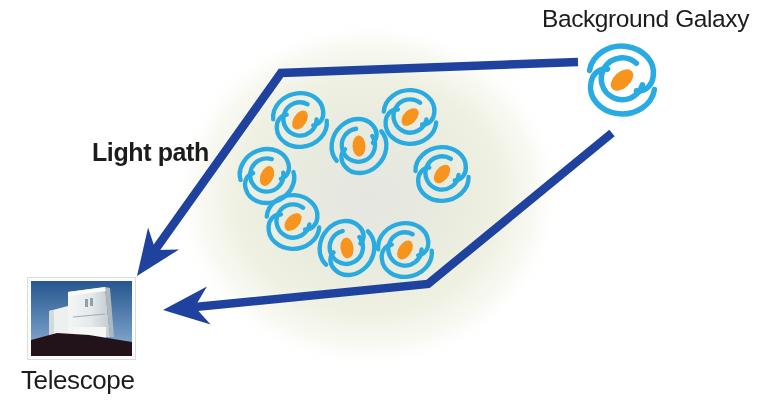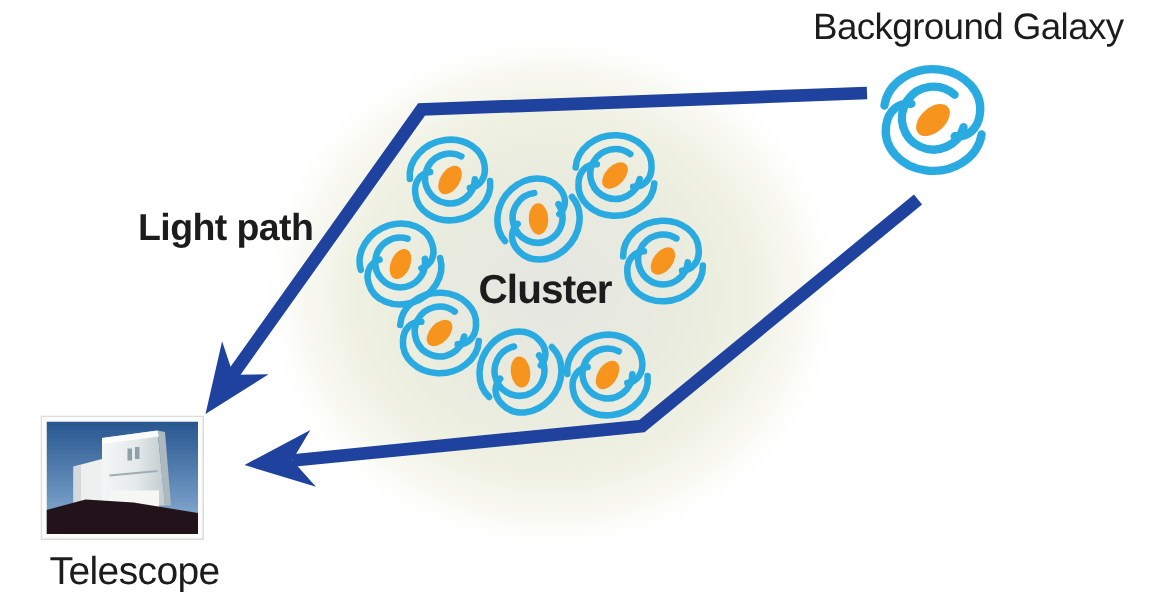--- a/index.html
+++ b/index.html
@@ -22,21 +22,21 @@
     position:absolute;
     color:var(--text-black);
     line-height:1;
     letter-spacing:-0.4px;
     white-space:nowrap;
     user-select:none;
   }
   #lbl-background-galaxy{left:542px;top:7px;font-size:24.5px;}
   #lbl-light-path{left:92px;top:140px;font-size:25px;font-weight:bold;}
   #lbl-cluster{left:319px;top:180px;font-size:27px;font-weight:bold;letter-spacing:-0.6px;}
-  #lbl-telescope{left:21px;top:367px;font-size:26px;margin-left:12px;}
+  #lbl-telescope{left:21px;top:367px;font-size:26px;}
   .galaxy-arm{fill:none;stroke:var(--arm-cyan);stroke-width:4.6;stroke-linecap:round;}
   .galaxy-core{fill:var(--core-orange);stroke:none;}
   .light-path-line{fill:none;stroke:var(--lp-blue);stroke-linejoin:miter;}
   .light-path-arrowhead{fill:var(--lp-blue);stroke:none;}
   #telescope-photo{position:absolute;left:27px;top:277px;}
 </style>
 </head>
 <body>
 
 <div class="stage">
@@ -111,15 +111,14 @@
         <rect x="58" y="22" width="3" height="8" fill="#90a0a8"></rect>
         <rect x="63" y="21" width="3" height="8" fill="#90a0a8"></rect>
         <path d="M 46,40 L 78,37" stroke="#9fadb3" stroke-width="1.2" fill="none"></path>
       </g>
       <polygon points="4,63 30,56 62,58 105,65 105,79 4,79" fill="#22131a"></polygon>
     </g>
   </svg>
 
   <div class="label" id="lbl-background-galaxy">Background Galaxy</div>
   <div class="label" id="lbl-light-path">Light path</div>
-  <div class="label" id="lbl-cluster">Cluster</div>
   <div class="label" id="lbl-telescope">Telescope</div>
 </div>
 
 </body></html>

